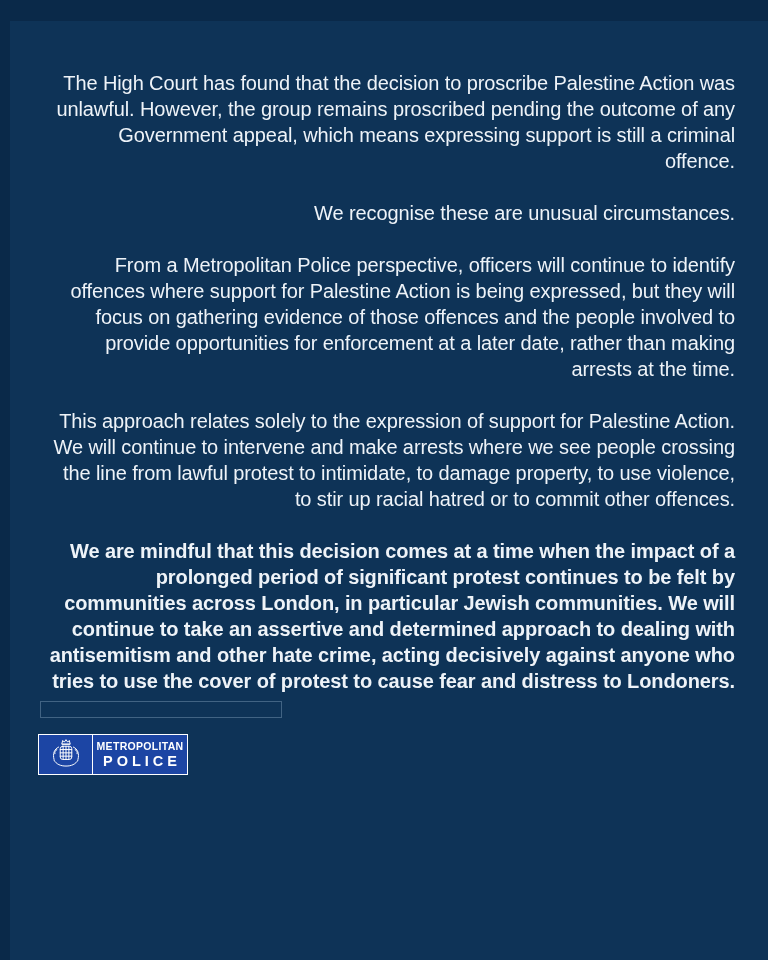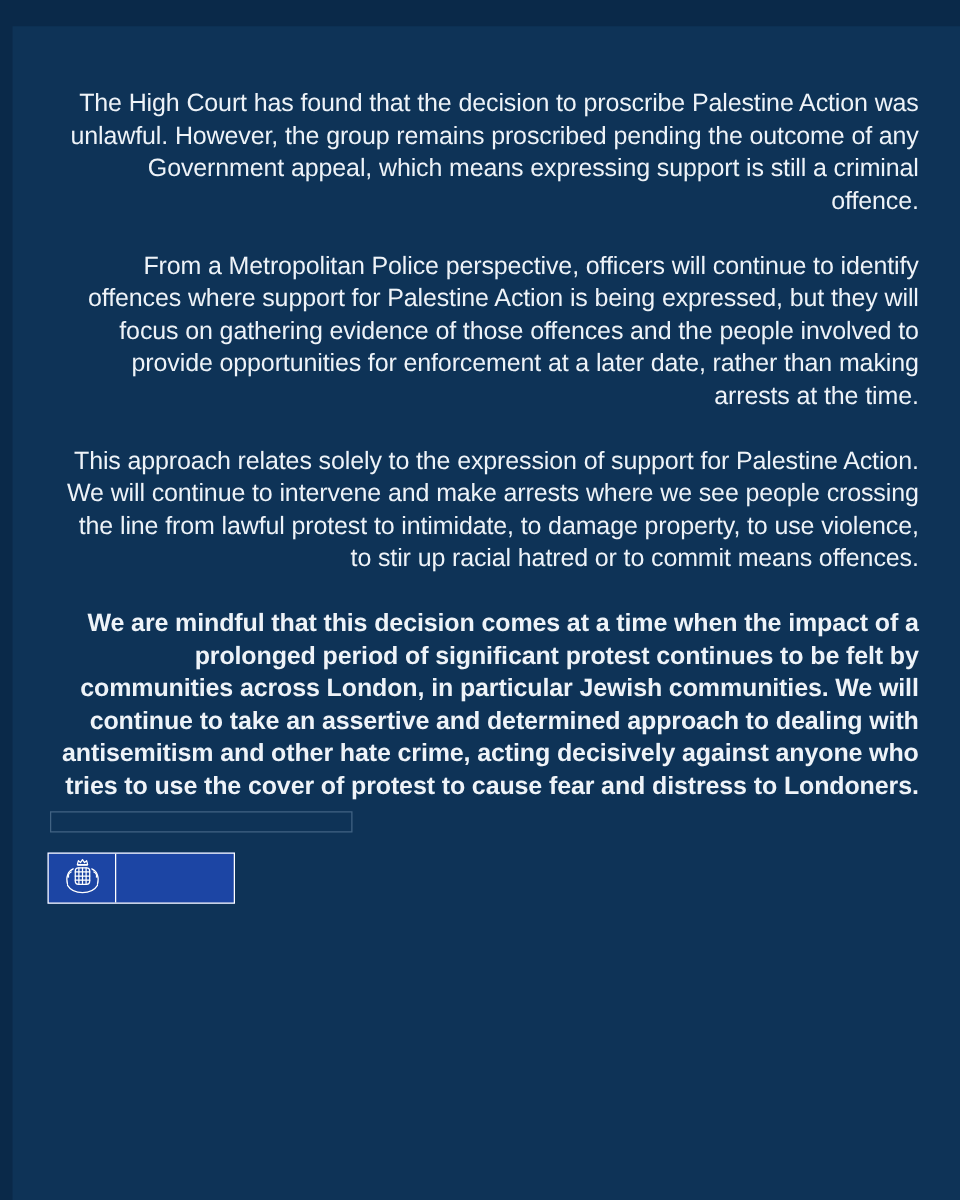--- a/index.html
+++ b/index.html
@@ -86,22 +86,23 @@
     white-space: nowrap;
   }
 </style>
 </head>
 <body>
 
 <div class="panel">
 
   <div class="text-block">
     <p>The High Court has found that the decision to proscribe Palestine Action was unlawful. However, the group remains proscribed pending the outcome of any Government appeal, which means expressing support is still a criminal offence.</p>
+    <p>We recognise these are unusual circumstances.</p>
     <p>From a Metropolitan Police perspective, officers will continue to identify offences where support for Palestine Action is being expressed, but they will focus on gathering evidence of those offences and the people involved to provide opportunities for enforcement at a later date, rather than making arrests at the time.</p>
-    <p>This approach relates solely to the expression of support for Palestine Action. We will continue to intervene and make arrests where we see people crossing the line from lawful protest to intimidate, to damage property, to use violence, to stir up racial hatred or to commit means offences.</p>
+    <p>This approach relates solely to the expression of support for Palestine Action. We will continue to intervene and make arrests where we see people crossing the line from lawful protest to intimidate, to damage property, to use violence, to stir up racial hatred or to commit other offences.</p>
     <p>We are mindful that this decision comes at a time when the impact of a prolonged period of significant protest continues to be felt by communities across London, in particular Jewish communities. We will continue to take an assertive and determined approach to dealing with antisemitism and other hate crime, acting decisively against anyone who tries to use the cover of protest to cause fear and distress to Londoners.</p>
   </div>
 
   <div class="empty-box"></div>
 
   <div class="logo">
     <div class="crest">
       <svg viewBox="0 0 44 40" width="40" height="33" aria-hidden="true">
         <g fill="none" stroke="#ffffff" stroke-width="1.2" stroke-linecap="round" stroke-linejoin="round">
 
@@ -115,15 +116,19 @@
           <path d="M13 11 c-5 2 -7.5 8 -5.5 15"></path>
           <path d="M31 11 c5 2 7.5 8 5.5 15"></path>
           <path d="M11 14 c-2 1 -3 3 -2.5 5"></path>
           <path d="M33 14 c2 1 3 3 2.5 5"></path>
 
           <path d="M7.5 27 c3 5 8 7 14.5 7 6.5 0 11.5 -2 14.5 -7"></path>
         </g>
       </svg>
     </div>
     <div class="divider"></div>
+    <div class="logo-text">
+      <span class="line1">METROPOLITAN</span>
+      <span class="line2">POLICE</span>
+    </div>
   </div>
 
 </div>
 
 </body></html>

